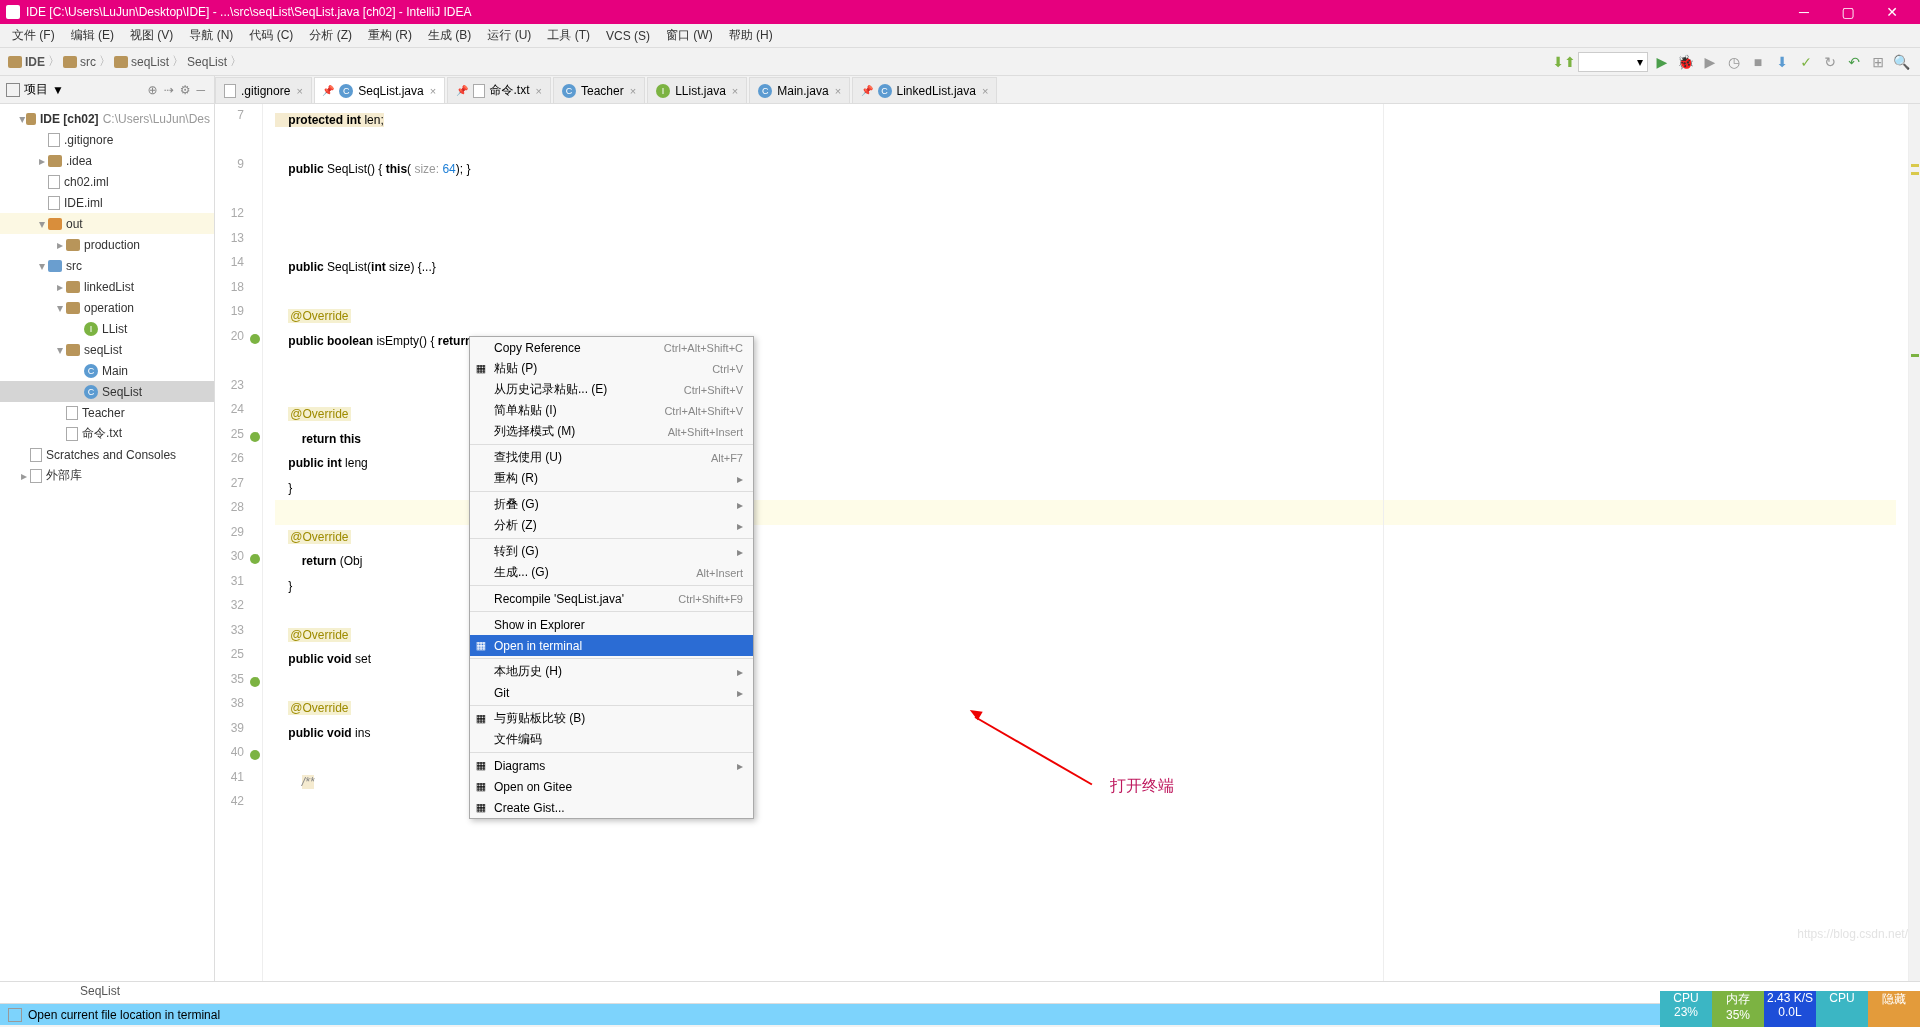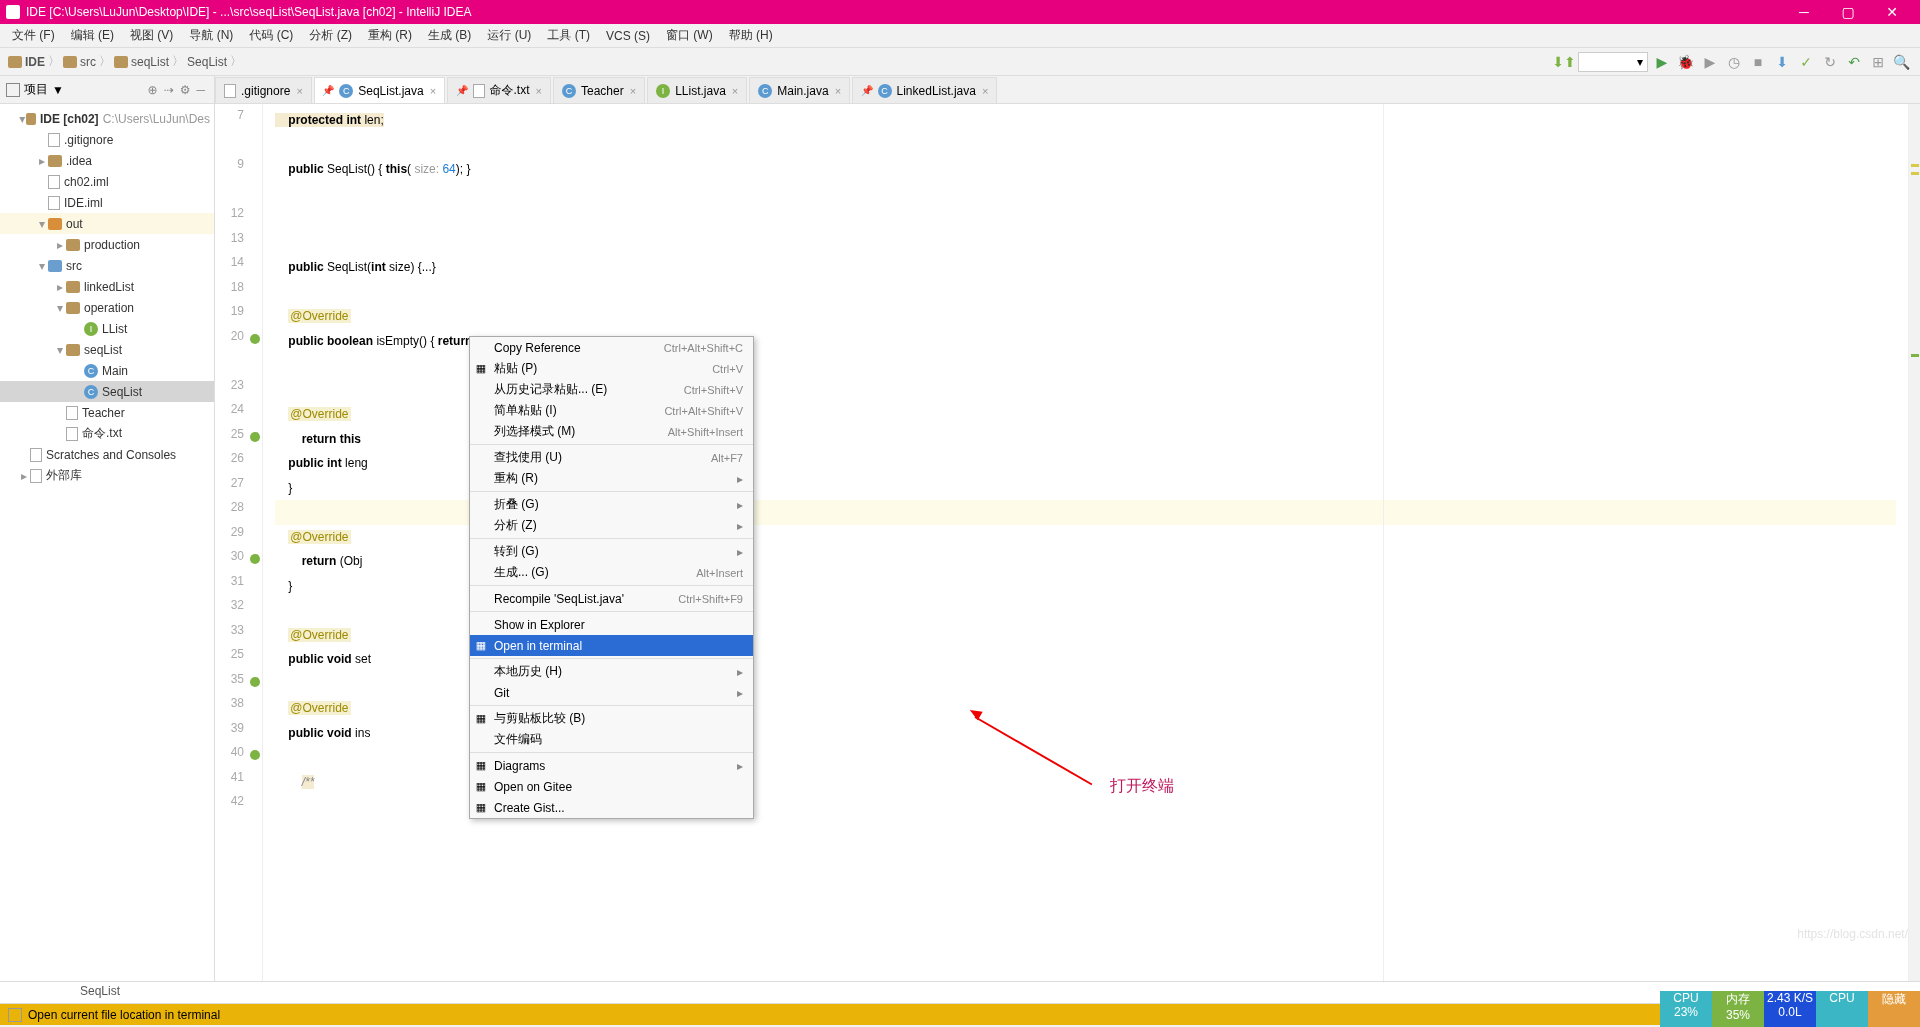--- a/index.html
+++ b/index.html
@@ -87,21 +87,21 @@
 
 
 .arrow-line { position:absolute; left:760px; top:640px; width:135px; height:2px; background:#e00; transform:rotate(30deg); transform-origin:left; z-index:50; }
 .arrow-head { position:absolute; left:754px; top:632px; width:0; height:0; border-right:12px solid #e00; border-top:5px solid transparent; border-bottom:5px solid transparent; transform:rotate(30deg); z-index:50; }
 .arrow-text { position:absolute; left:895px; top:700px; color:#be185d; font-size:16px; z-index:50; }
 
 
 .ed-crumb { height:22px; border-top:1px solid #ddd; padding:2px 80px; color:#555; background:#fff; }
 
 
-.status-bar { height:22px; background:#eab308; border-top:1px solid #ddd; display:flex; align-items:center; padding:0 8px; }
+.status-bar { height:22px; background:#7dd3fc; border-top:1px solid #ddd; display:flex; align-items:center; padding:0 8px; }
 .status-bar .sb-ico { width:14px; height:14px; border:1px solid #999; margin-right:6px; }
 .status-bar .right { margin-left:auto; display:flex; align-items:center; gap:12px; color:#555; }
 
 
 .perf { position:absolute; right:0; bottom:0; display:flex; height:36px; z-index:60; }
 .perf .w { width:52px; display:flex; flex-direction:column; align-items:center; color:#fff; font-size:9px; }
 .perf .w1 { background:#3bb6c4; } .perf .w2 { background:#7cb342; } .perf .w3 { background:#1d4ed8; } .perf .w4 { background:#3bb6c4; } .perf .w5 { background:#e39b3b; }
 
 
 .marker-stripe { width:12px; background:#f2f2f2; border-left:1px solid #eee; position:relative; }

